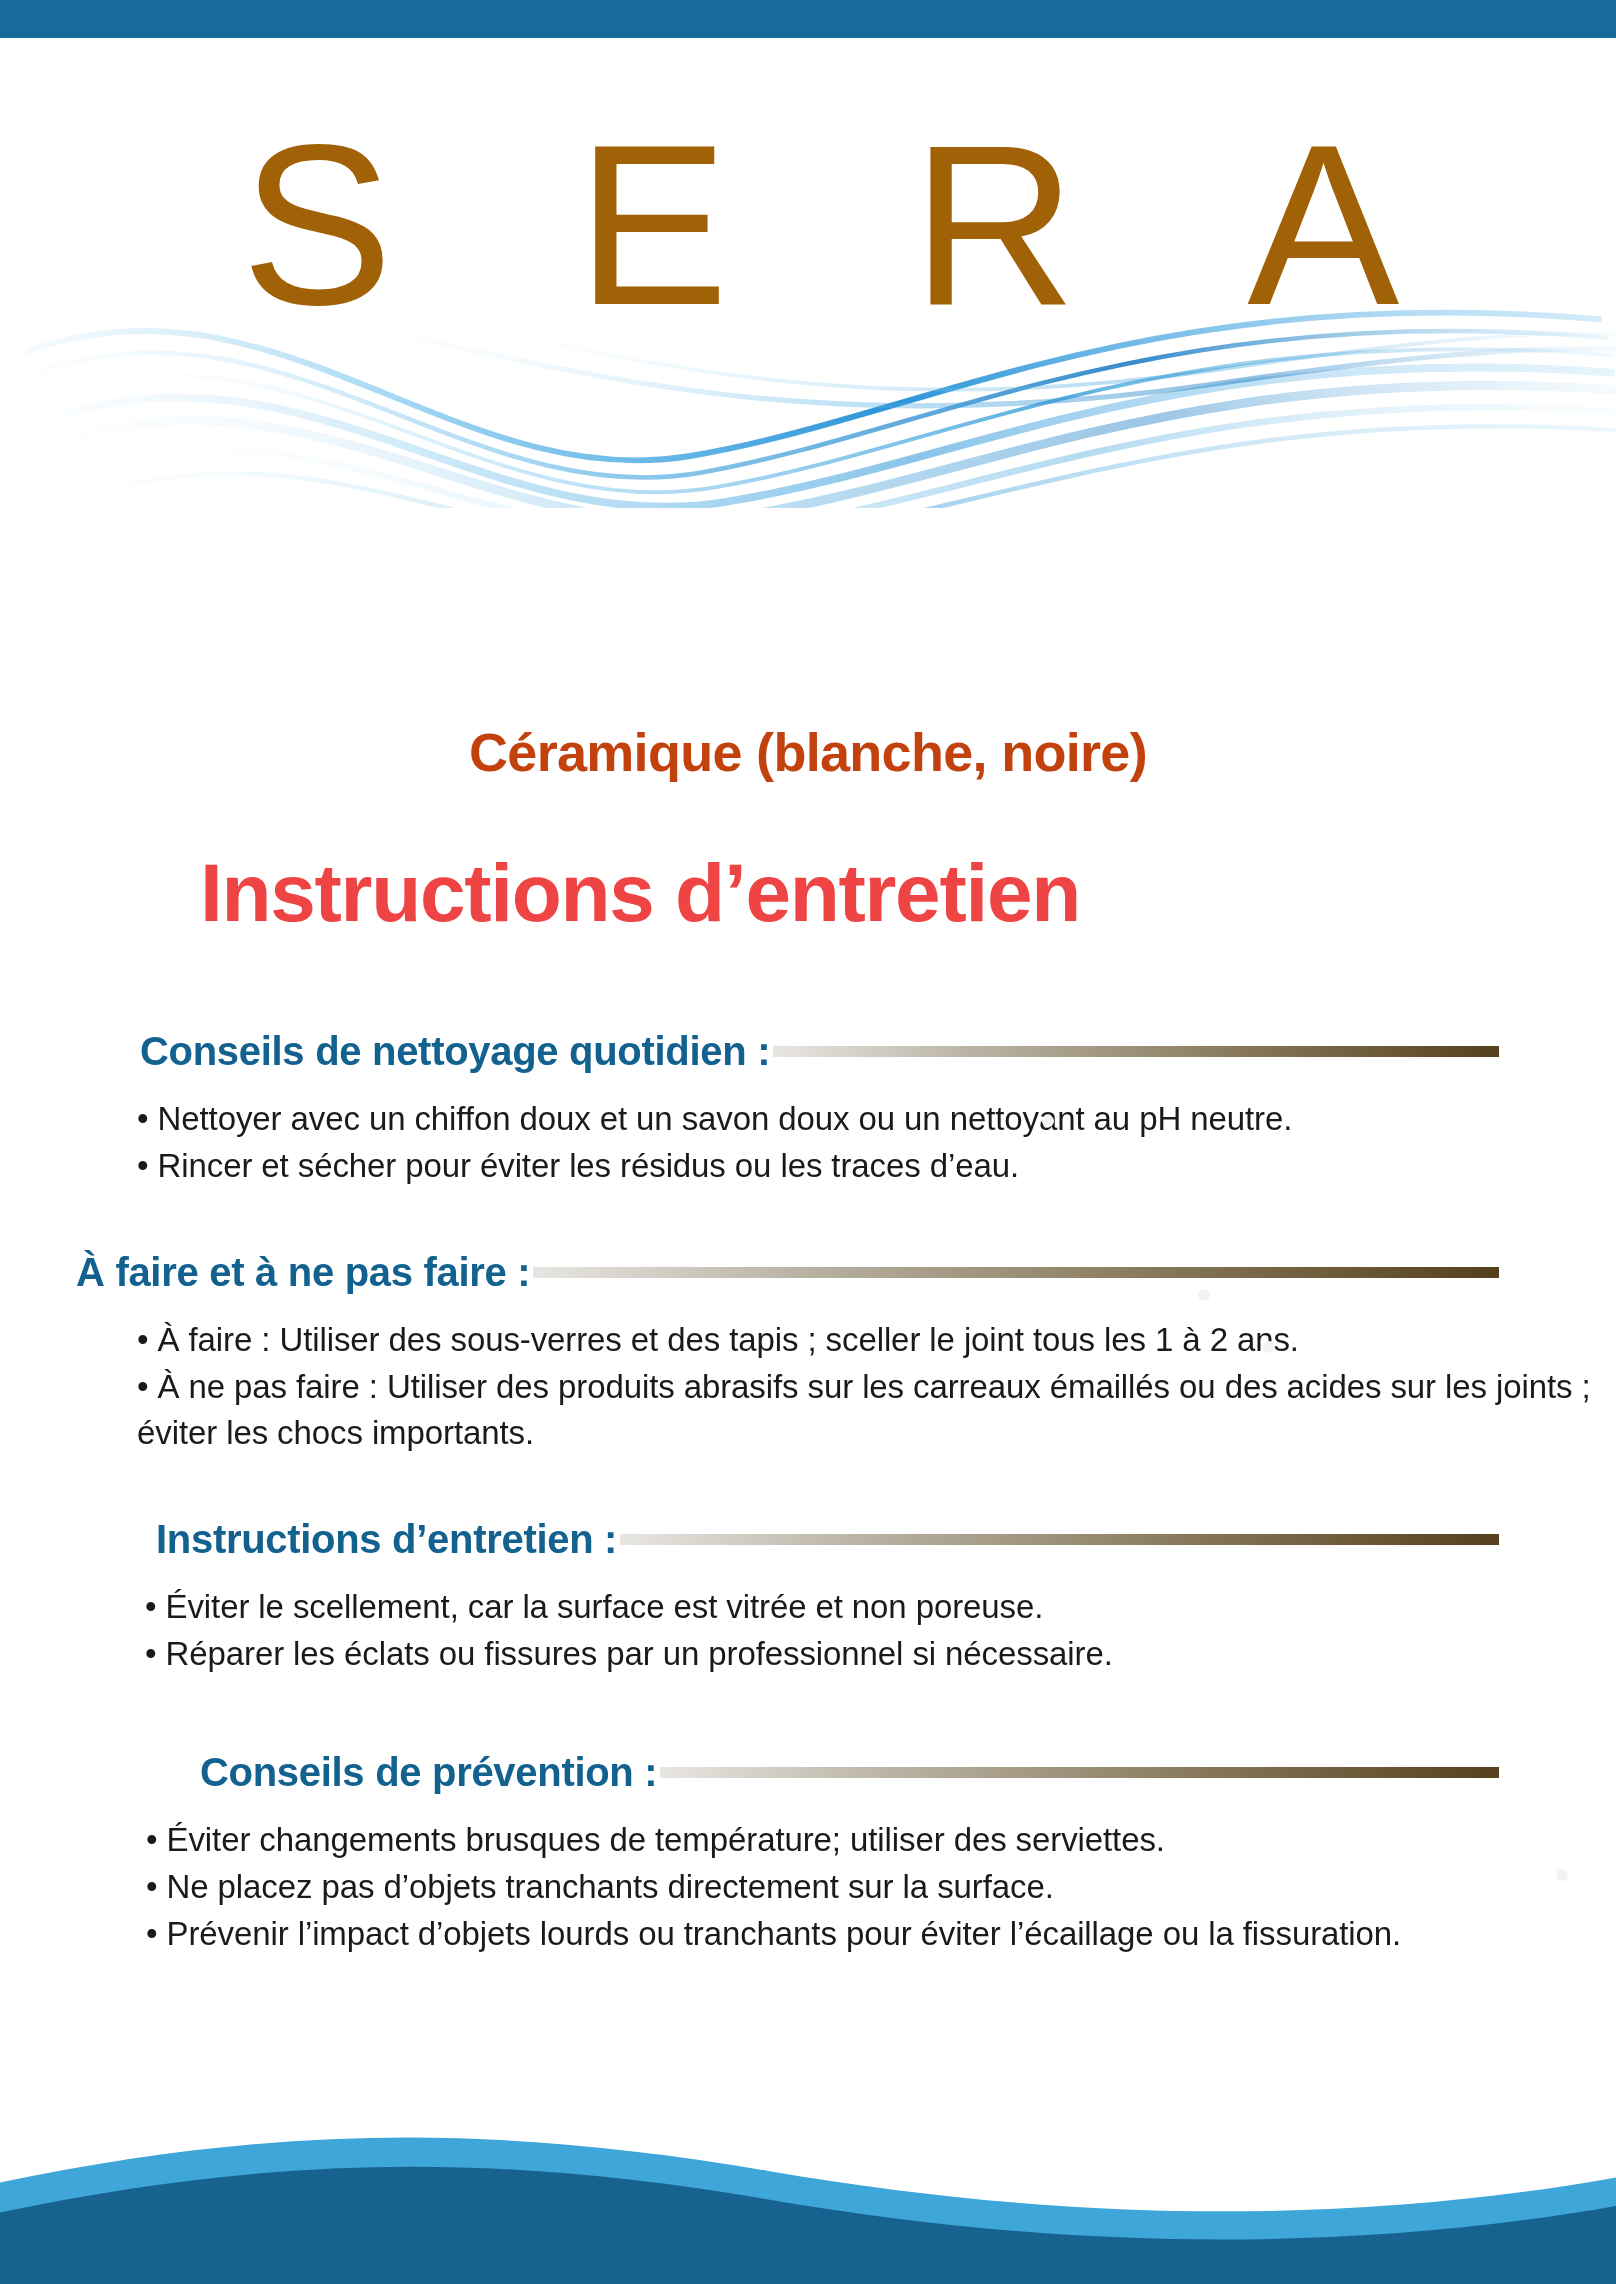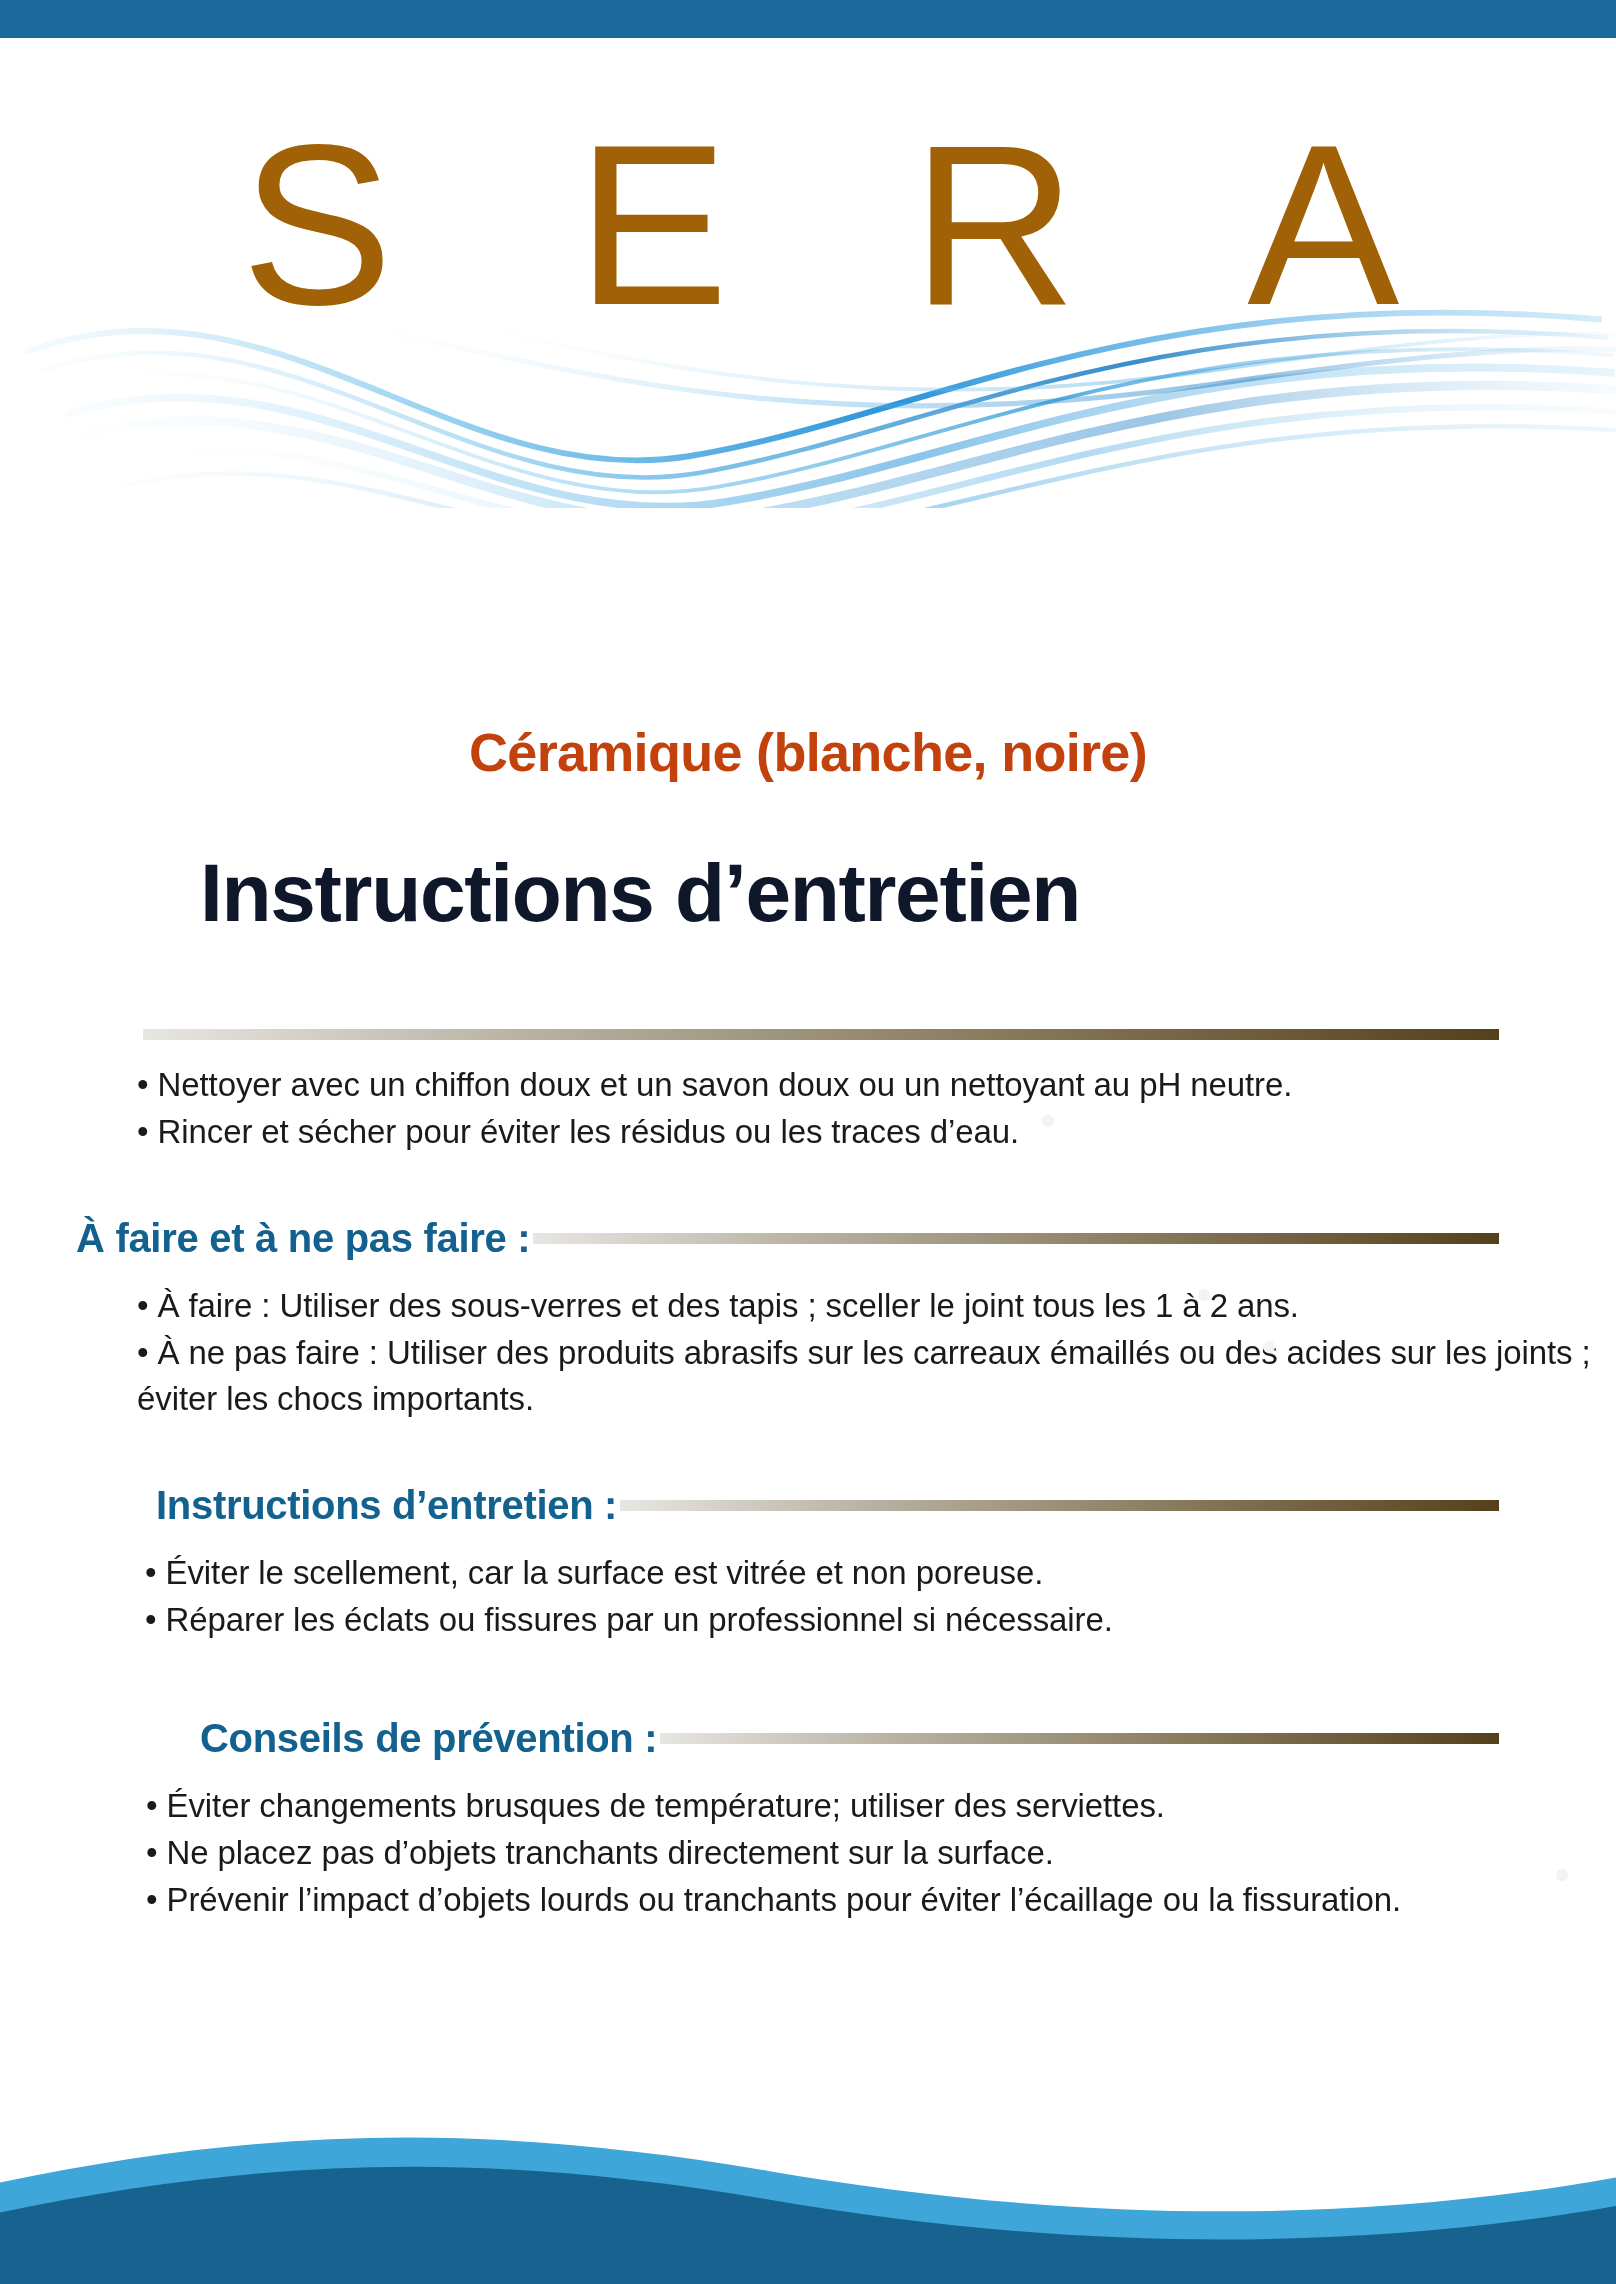--- a/index.html
+++ b/index.html
@@ -84,21 +84,21 @@
   }
 
   .main-title {
     position: absolute;
     top: 846px;
     left: 0;
     width: 1280px;
     text-align: center;
     font-size: 82px;
     font-weight: 700;
-    color: #0f172a;
+    color: #ef4444;
     letter-spacing: -1.3px;
   }
 
   
   .sections {
     position: absolute;
     top: 1029px;
     left: 0;
     width: 1616px;
   }
@@ -219,20 +219,21 @@
 
   </div>
 
   <div class="subtitle">Céramique (blanche, noire)</div>
   <div class="main-title">Instructions d’entretien</div>
 
   <div class="sections">
 
     <div class="section s1">
       <div class="sec-head">
+        <span class="sec-title">Conseils de nettoyage quotidien :</span>
         <span class="sec-rule"></span>
       </div>
       <div class="bullets">
         <div class="bullet">• Nettoyer avec un chiffon doux et un savon doux ou un nettoyant au pH neutre.</div>
         <div class="bullet">• Rincer et sécher pour éviter les résidus ou les traces d’eau.</div>
       </div>
     </div>
 
     <div class="section s2">
       <div class="sec-head">

